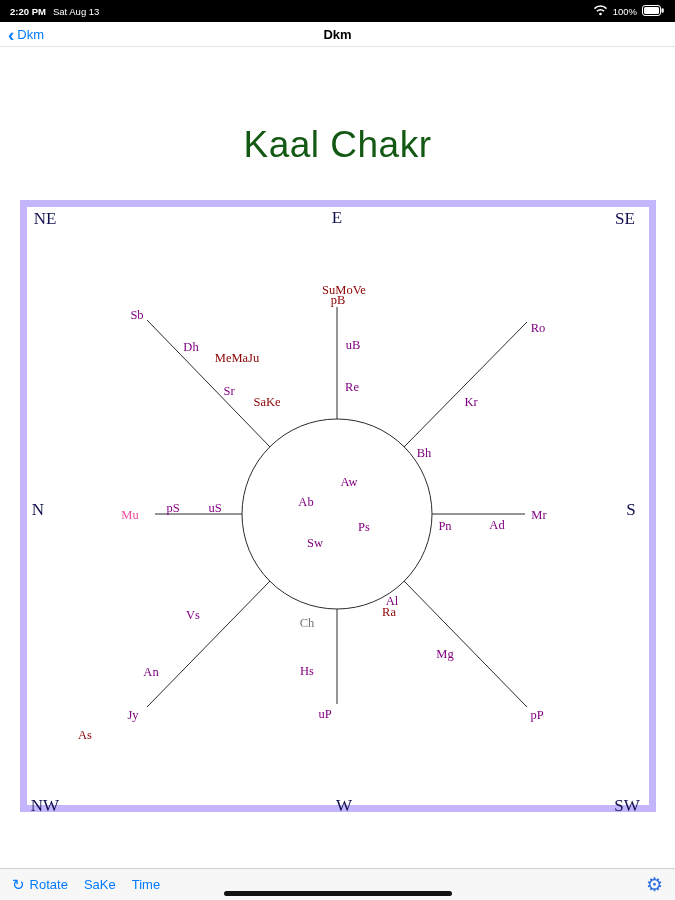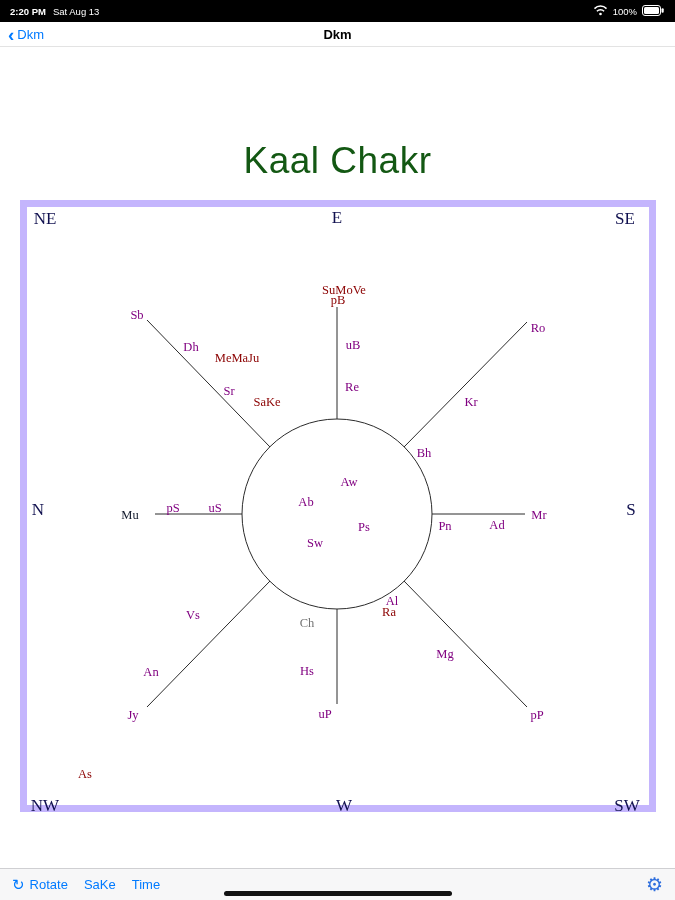--- a/index.html
+++ b/index.html
@@ -18,21 +18,21 @@
   
   .nav-bar { position:absolute; top:22px; left:0; width:675px; height:25px;
              background:#fff; border-bottom:1px solid #e3e3e3; display:flex;
              align-items:center; }
   .back-button { position:absolute; left:8px; top:0; height:25px; display:flex;
                  align-items:center; gap:3px; color:#007AFF; font-size:13px; cursor:pointer; }
   .back-chevron { font-size:19px; line-height:18px; font-weight:bold; }
   .nav-title { width:100%; text-align:center; font-size:13px; font-weight:600; color:#000; }
 
   
-  .page-title { position:absolute; top:140px; left:0; width:675px; text-align:center;
+  .page-title { position:absolute; top:124px; left:0; width:675px; text-align:center;
                 font-size:37px; color:#135813; letter-spacing:0.5px; }
 
   
   .chart { position:absolute; left:20px; top:200px; width:636px; height:612px;
            border:7px solid #c4b5fd; background:#fff; }
   .chart svg.geometry { position:absolute; left:0; top:0; }
   .chart-label { position:absolute; transform:translate(-50%,-50%);
                  font-family:"Liberation Serif", serif; white-space:nowrap; }
   .direction-label { font-size:17px; color:#10104f; }
   .planet-label { font-size:12.5px; }
@@ -116,41 +116,41 @@
       <span class="chart-label planet-label" style="left: 326px; top: 138px; color: rgb(128, 0, 128);">uB</span>
       <span class="chart-label planet-label" style="left: 325px; top: 180px; color: rgb(128, 0, 128);">Re</span>
       <span class="chart-label planet-label" style="left: 110px; top: 108px; color: rgb(128, 0, 128);">Sb</span>
       <span class="chart-label planet-label" style="left: 164px; top: 140px; color: rgb(128, 0, 128);">Dh</span>
       <span class="chart-label planet-label" style="left: 210px; top: 151px; color: rgb(139, 0, 0);">MeMaJu</span>
       <span class="chart-label planet-label" style="left: 202px; top: 184px; color: rgb(128, 0, 128);">Sr</span>
       <span class="chart-label planet-label" style="left: 240px; top: 195px; color: rgb(139, 0, 0); text-align: center;">SaKe</span>
       <span class="chart-label planet-label" style="left: 511px; top: 121px; color: rgb(128, 0, 128);">Ro</span>
       <span class="chart-label planet-label" style="left: 444px; top: 195px; color: rgb(128, 0, 128);">Kr</span>
       <span class="chart-label planet-label" style="left: 397px; top: 246px; color: rgb(128, 0, 128);">Bh</span>
-      <span class="chart-label planet-label" style="left: 103px; top: 308px; color: #0f172a;">Mu</span>
+      <span class="chart-label planet-label" style="left: 103px; top: 308px; color: #ec4899;">Mu</span>
       <span class="chart-label planet-label" style="left: 146px; top: 301px; color: rgb(128, 0, 128);">pS</span>
       <span class="chart-label planet-label" style="left: 188px; top: 301px; color: rgb(128, 0, 128);">uS</span>
       <span class="chart-label planet-label" style="left: 418px; top: 319px; color: rgb(128, 0, 128); text-align: center;">Pn</span>
       <span class="chart-label planet-label" style="left: 470px; top: 318px; color: rgb(128, 0, 128);">Ad</span>
       <span class="chart-label planet-label" style="left: 512px; top: 308px; color: rgb(128, 0, 128);">Mr</span>
       <span class="chart-label planet-label" style="left: 322px; top: 275px; color: rgb(128, 0, 128);">Aw</span>
       <span class="chart-label planet-label" style="left: 279px; top: 295px; color: rgb(128, 0, 128);">Ab</span>
       <span class="chart-label planet-label" style="left: 337px; top: 320px; color: rgb(128, 0, 128);">Ps</span>
       <span class="chart-label planet-label" style="left: 288px; top: 336px; color: rgb(128, 0, 128);">Sw</span>
       <span class="chart-label planet-label" style="left: 365px; top: 394px; color: rgb(128, 0, 128);">Al</span>
       <span class="chart-label planet-label" style="left: 362px; top: 405px; color: rgb(139, 0, 0);">Ra</span>
       <span class="chart-label planet-label" style="left: 418px; top: 447px; color: rgb(128, 0, 128);">Mg</span>
       <span class="chart-label planet-label" style="left: 510px; top: 508px; color: rgb(128, 0, 128);">pP</span>
       <span class="chart-label planet-label" style="left: 280px; top: 416px; color: #737373;">Ch</span>
       <span class="chart-label planet-label" style="left: 280px; top: 464px; color: rgb(128, 0, 128);">Hs</span>
       <span class="chart-label planet-label" style="left: 298px; top: 507px; color: rgb(128, 0, 128);">uP</span>
       <span class="chart-label planet-label" style="left: 166px; top: 408px; color: rgb(128, 0, 128);">Vs</span>
       <span class="chart-label planet-label" style="left: 124px; top: 465px; color: rgb(128, 0, 128);">An</span>
       <span class="chart-label planet-label" style="left: 106px; top: 508px; color: rgb(128, 0, 128);">Jy</span>
-      <span class="chart-label planet-label" style="left: 58px; top: 528px; color: rgb(139, 0, 0); margin-top: 39px;">As</span>
+      <span class="chart-label planet-label" style="left: 58px; top: 528px; color: rgb(139, 0, 0);">As</span>
     </div>
 
   <div class="toolbar">
     <div class="toolbar-button">
       <span class="rotate-glyph">↻</span>
       <span>Rotate</span>
     </div>
     <div class="toolbar-button">
       <span>SaKe</span>
     </div>

